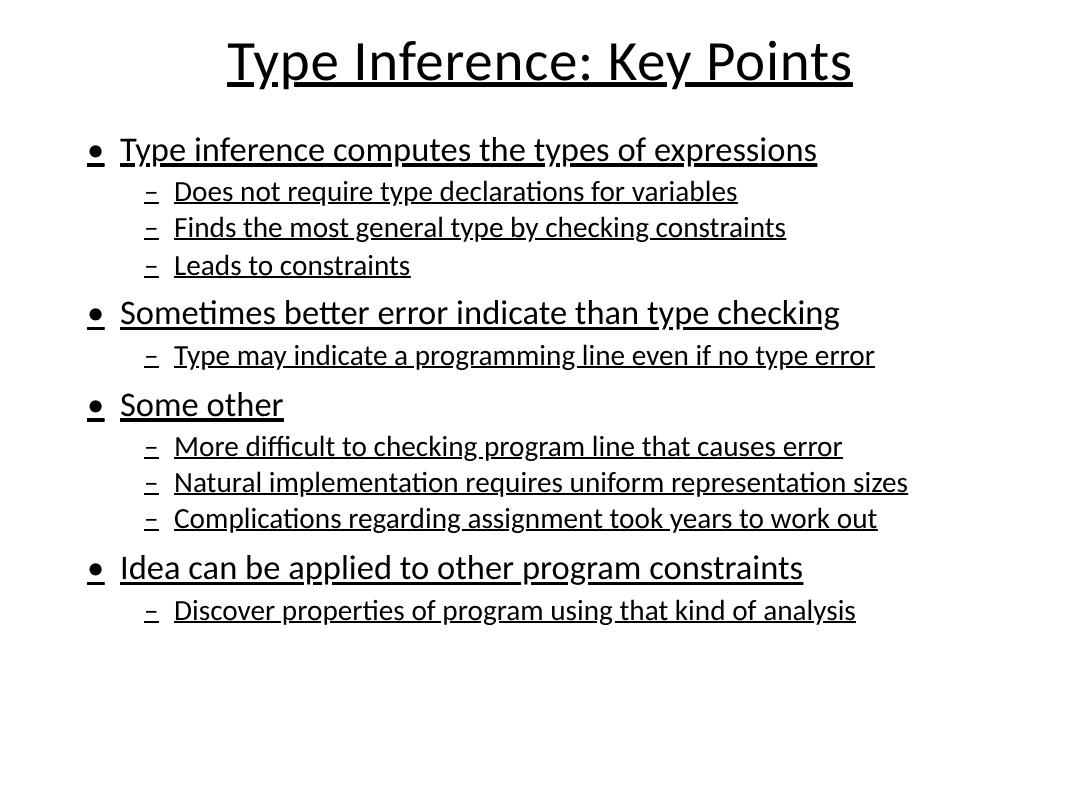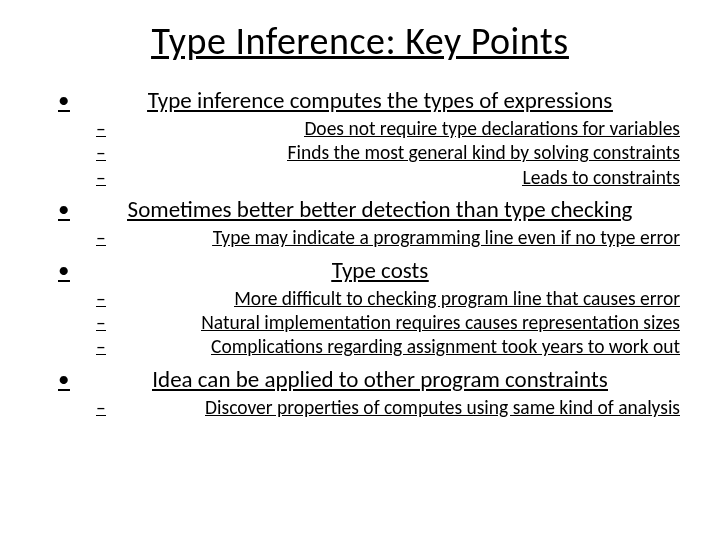--- a/index.html
+++ b/index.html
@@ -38,104 +38,102 @@
       display: flex;
       align-items: flex-start;
     }
     .bullet-1 .marker {
       display: inline-block;
       width: 22px;
       flex-shrink: 0;
     }
     .bullet-1 .text {
       flex: 1;
-      text-align: center;
     }
     .sub-list {
       padding-left: 38px;
       margin-bottom: 6px;
     }
     .bullet-2 {
       font-size: 19.5px;
       font-weight: 400;
       line-height: 1.25;
       display: flex;
       align-items: flex-start;
     }
     .bullet-2 .marker {
       display: inline-block;
       width: 20px;
       flex-shrink: 0;
     }
     .bullet-2 .text {
       flex: 1;
-      text-align: right;
     }
   </style>
 </head>
 <body>
 
 <div class="slide">
   <h1 class="title">Type Inference: Key Points</h1>
   <div class="content">
 
     <div class="bullet-1">
       <span class="marker">•</span>
       <span class="text">Type inference computes the types of expressions</span>
     </div>
     <div class="sub-list">
       <div class="bullet-2">
         <span class="marker">–</span>
         <span class="text">Does not require type declarations for variables</span>
       </div>
       <div class="bullet-2">
         <span class="marker">–</span>
-        <span class="text">Finds the most general kind by solving constraints</span>
+        <span class="text">Finds the most general type by checking constraints</span>
       </div>
       <div class="bullet-2">
         <span class="marker">–</span>
         <span class="text">Leads to constraints</span>
       </div>
     </div>
 
     <div class="bullet-1">
       <span class="marker">•</span>
-      <span class="text">Sometimes better better detection than type checking</span>
+      <span class="text">Sometimes better error indicate than type checking</span>
     </div>
     <div class="sub-list">
       <div class="bullet-2">
         <span class="marker">–</span>
         <span class="text">Type may indicate a programming line even if no type error</span>
       </div>
     </div>
 
     <div class="bullet-1">
       <span class="marker">•</span>
-      <span class="text">Type costs</span>
+      <span class="text">Some other</span>
     </div>
     <div class="sub-list">
       <div class="bullet-2">
         <span class="marker">–</span>
         <span class="text">More difficult to checking program line that causes error</span>
       </div>
       <div class="bullet-2">
         <span class="marker">–</span>
-        <span class="text">Natural implementation requires causes representation sizes</span>
+        <span class="text">Natural implementation requires uniform representation sizes</span>
       </div>
       <div class="bullet-2">
         <span class="marker">–</span>
         <span class="text">Complications regarding assignment took years to work out</span>
       </div>
     </div>
 
     <div class="bullet-1">
       <span class="marker">•</span>
       <span class="text">Idea can be applied to other program constraints</span>
     </div>
     <div class="sub-list">
       <div class="bullet-2">
         <span class="marker">–</span>
-        <span class="text">Discover properties of computes using same kind of analysis</span>
+        <span class="text">Discover properties of program using that kind of analysis</span>
       </div>
     </div>
 
   </div>
 </div>
 
 </body></html>

